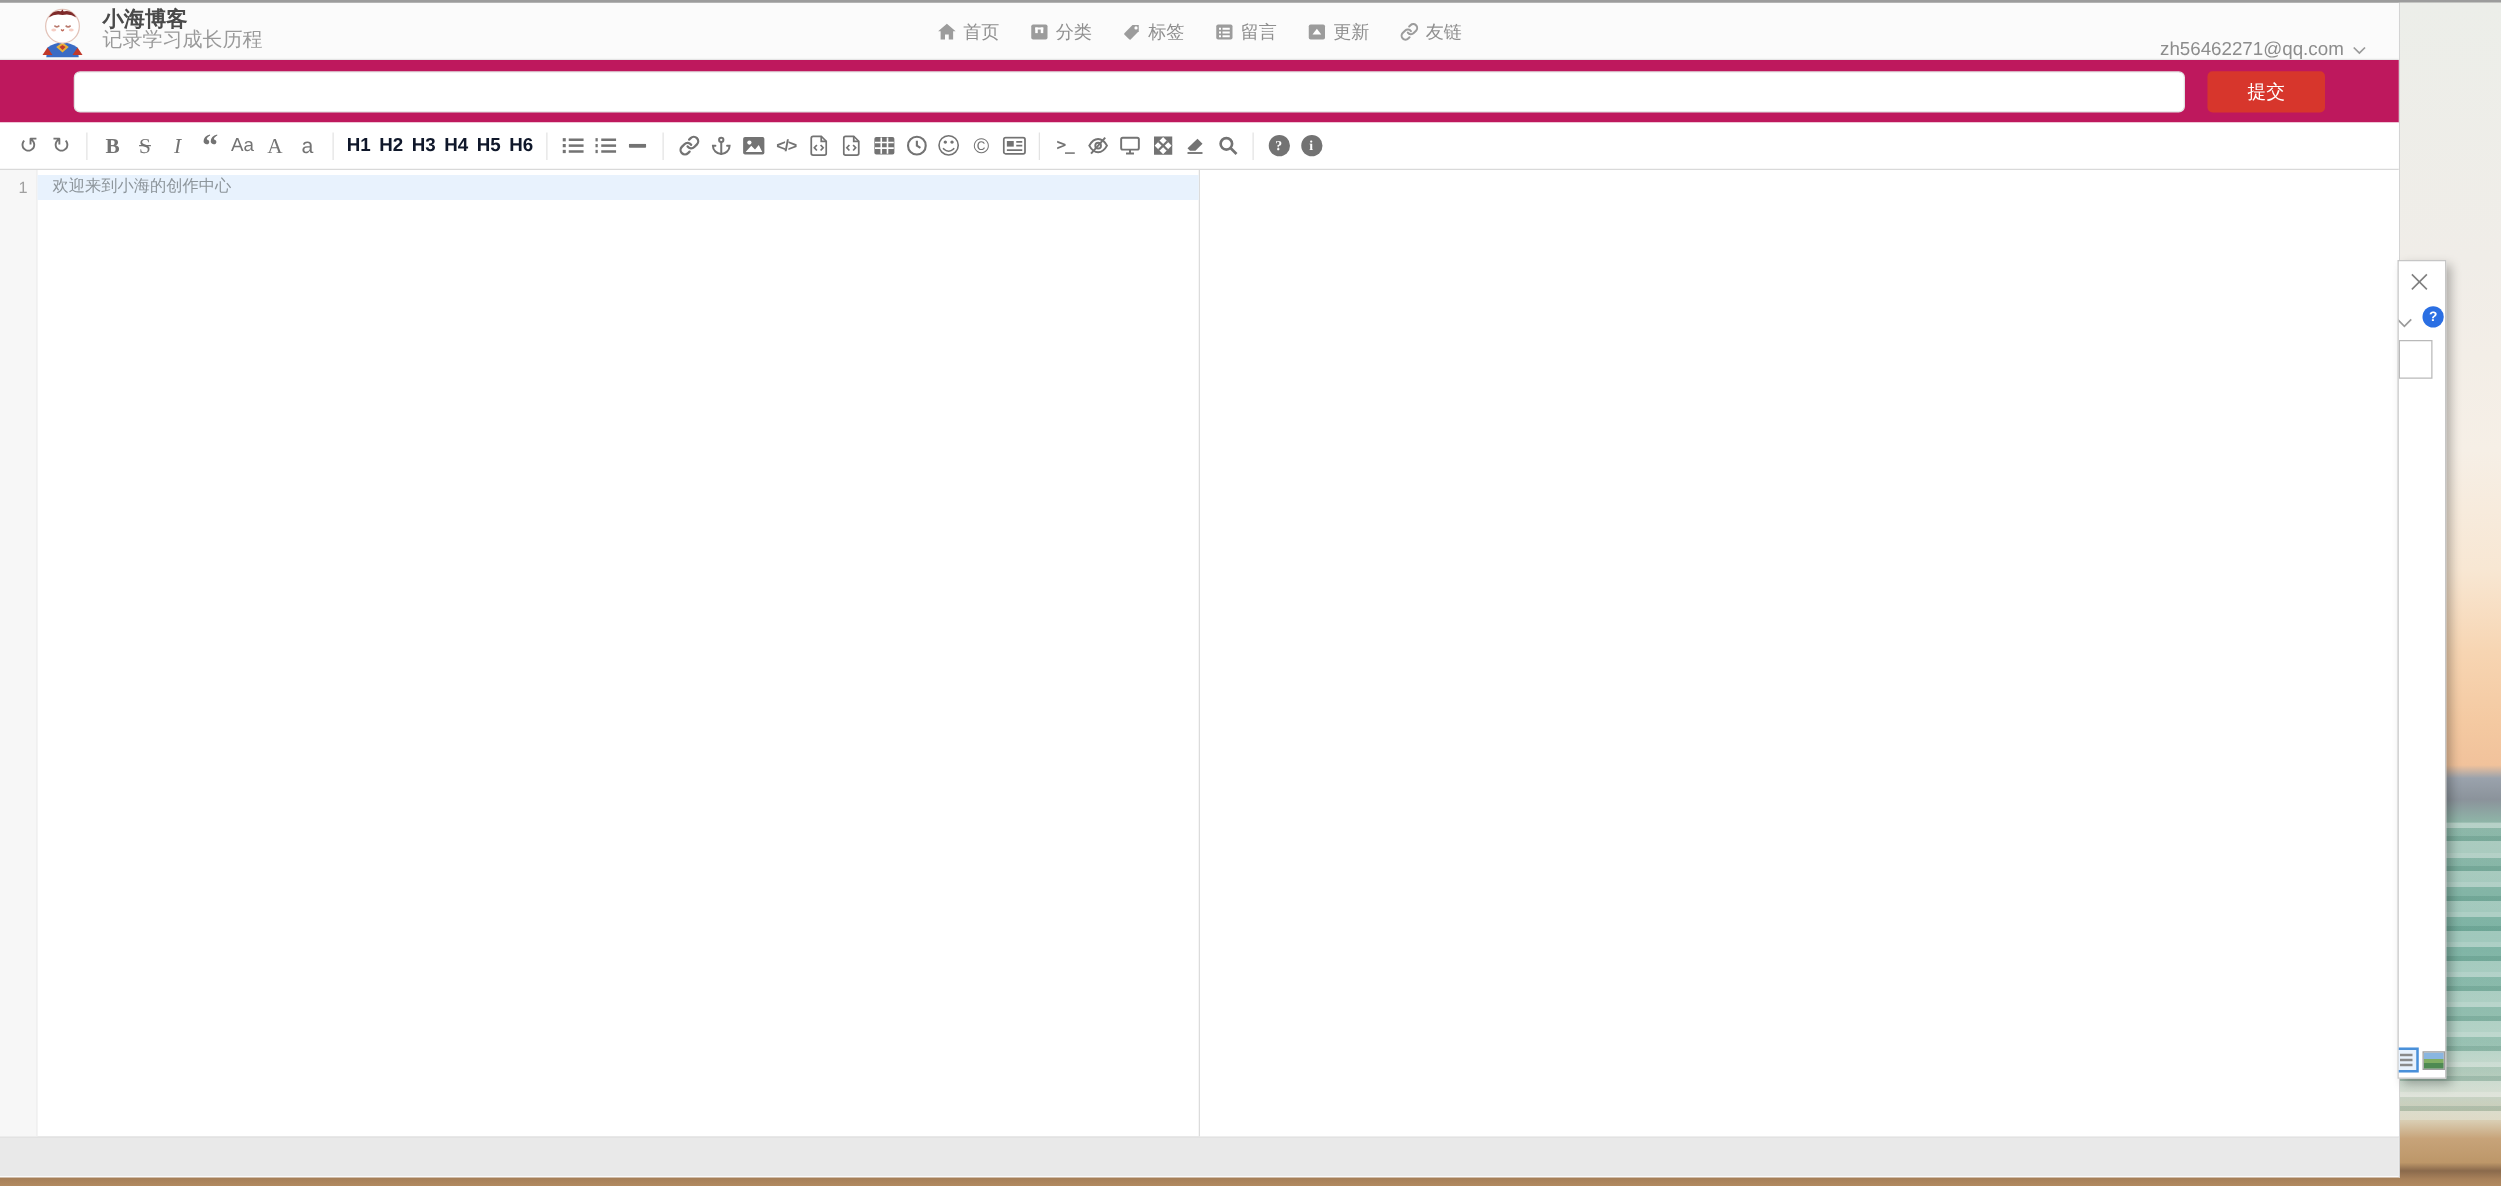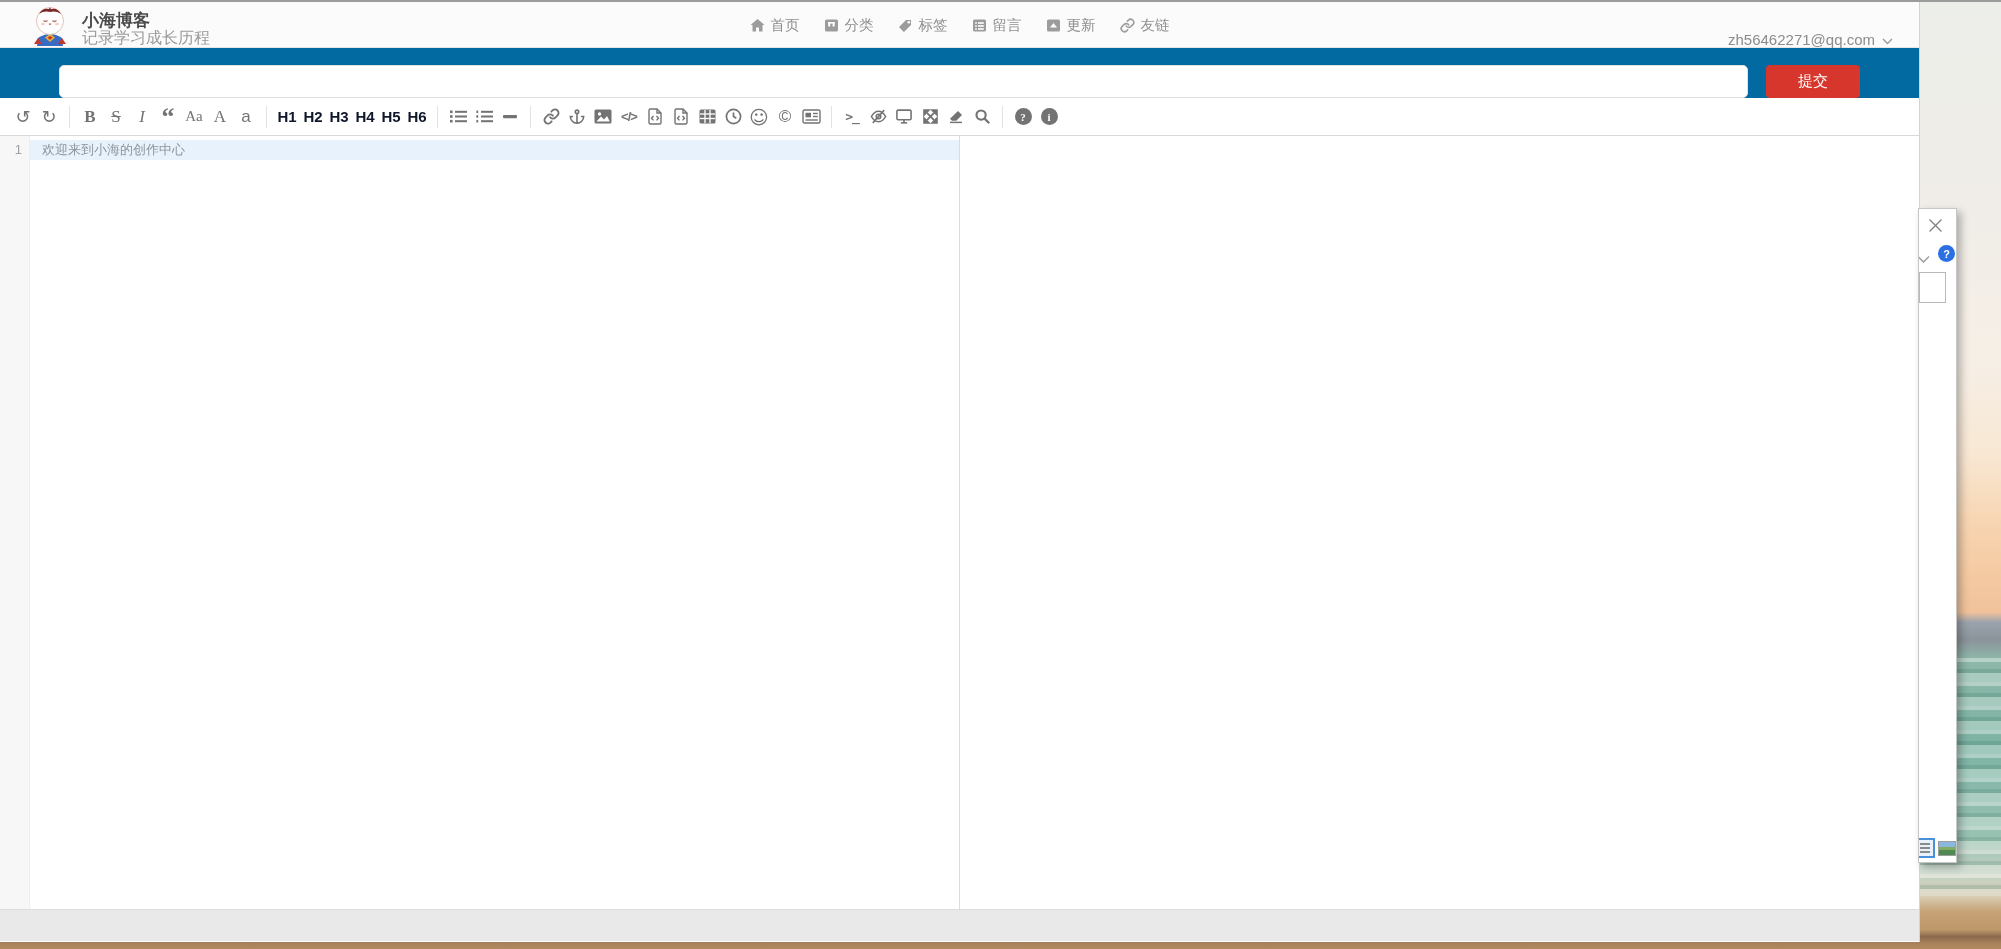--- a/index.html
+++ b/index.html
@@ -19,71 +19,71 @@
     background:repeating-linear-gradient(180deg,
       rgba(255,255,255,.45) 0 4px, rgba(123,180,166,.12) 4px 11px,
       rgba(52,118,100,.28) 11px 15px, rgba(235,245,240,.4) 15px 24px);
     opacity:.8;}
   .page{position:absolute;left:0;top:0;width:1919px;height:942px;z-index:2;
     border-right:1px solid #d4d4d4;background:#fff;}
 
   
   .header{position:relative;height:48px;background:#fbfbfb;border-top:2px solid #9c9c9c;
     border-bottom:1px solid #e6e6e6;box-sizing:border-box;}
-  .brand{position:absolute;left:30px;top:2px;display:flex;align-items:center;gap:12px;cursor:pointer;}
+  .brand{position:absolute;left:30px;top:2px;display:flex;align-items:flex-start;gap:12px;cursor:pointer;}
   .brand-text .t1{font-size:17px;font-weight:bold;color:#4a4a4a;line-height:19px;margin-top:2px;}
   .brand-text .t2{font-size:16px;color:#9a9a9a;line-height:15px;}
   .nav{position:absolute;left:50%;top:0;height:46px;transform:translateX(-50%);
     display:flex;align-items:center;gap:24px;}
   .nav-item{display:flex;align-items:center;gap:6px;color:#8f8f8f;font-size:14.5px;cursor:pointer;white-space:nowrap;}
   .nav-item svg{display:block;}
   .user{position:absolute;right:26px;top:0;height:46px;display:flex;align-items:flex-end;gap:7px;
     color:#8c8c8c;font-size:15px;cursor:pointer;}
 
   
-  .title-row{height:50px;background:#0369a1;display:flex;align-items:flex-end;
+  .title-row{height:50px;background:#be185d;display:flex;align-items:center;
     padding:0 59px;box-sizing:border-box;}
   .title-input{flex:1;height:33px;border:1px solid #e2e2e2;border-radius:5px;background:#fff;
     font-size:14px;padding:0 12px;box-sizing:border-box;outline:none;color:#444;
     font-family:"Liberation Sans",sans-serif;}
   .submit-btn{width:94px;height:33px;margin-left:18px;border:none;border-radius:4px;
     background:#d7362c;color:#fff;font-size:15px;cursor:pointer;font-family:"Liberation Sans",sans-serif;}
 
   
   .toolbar{height:37px;background:#fff;border-bottom:1px solid #d9d9d9;
     display:flex;align-items:center;padding:0 10px;box-sizing:content-box;}
   .tb-btn{min-width:26px;height:30px;display:flex;align-items:center;justify-content:center;
     color:#737373;cursor:pointer;border-radius:2px;}
   .tb-btn svg{display:block;}
   .tb-sep{width:1px;height:22px;background:#e3e3e3;margin:0 7px;}
   .g-undo{font-family:"DejaVu Sans",sans-serif;font-size:18px;line-height:1;}
   .g-serif-b{font-family:"Liberation Serif",serif;font-weight:bold;font-size:17px;}
   .g-serif{font-family:"Liberation Serif",serif;font-size:17px;}
   .g-del{font-family:"Liberation Serif",serif;font-size:17px;text-decoration:line-through;}
   .g-italic{font-family:"Liberation Serif",serif;font-style:italic;font-size:17px;}
   .g-quote{font-family:"Liberation Serif",serif;font-weight:bold;font-size:26px;line-height:10px;height:14px;}
-  .g-aa{font-size:15px;font-family:Liberation Serif, serif;}
+  .g-aa{font-size:15px;}
   .g-low{font-size:17px;}
   .g-h{font-weight:bold;font-size:15px;color:#0f172a;letter-spacing:0;}
   .g-code{font-weight:bold;font-size:13px;letter-spacing:-1px;}
   .g-emoji{font-family:"DejaVu Sans",sans-serif;font-size:19px;}
   .g-copy{font-size:17px;}
   .g-term{font-family:"DejaVu Sans Mono",monospace;font-weight:bold;font-size:13px;letter-spacing:-1px;}
   .circle-ic{width:17px;height:17px;border-radius:50%;background:#737373;color:#fff;
     display:flex;align-items:center;justify-content:center;font-size:11px;font-weight:bold;
     font-family:"Liberation Serif",serif;}
 
   
   .editor{position:relative;height:773px;display:flex;background:#fff;}
   .cm-pane{width:960px;box-sizing:border-box;border-right:1px solid #dcdcdc;display:flex;}
   .gutter{width:30px;background:#f7f7f7;border-right:1px solid #eee;box-sizing:border-box;
     padding-top:4px;}
   .gutter .ln{height:20px;line-height:20px;text-align:right;padding-right:7px;
     color:#a0a0a0;font-size:13px;font-family:"Liberation Sans",sans-serif;}
-  .code-area{flex:1;padding-top:4px;cursor:text;}
+  .code-area{flex:1;padding-top:4px;cursor:text;font-family:Liberation Mono, monospace;}
   .active-line{height:20px;line-height:20px;background:#e8f2fd;padding-left:12px;
     font-size:13px;color:#8d959b;white-space:nowrap;}
   .preview-pane{flex:1;background:#fff;}
 
   
   .footer-band{height:32px;background:#e9e9e9;border-top:1px solid #dcdcdc;box-sizing:border-box;}
 
   
   .side-panel{position:absolute;left:1918px;top:208px;width:39px;height:655px;background:#fff;
     border:1px solid #c6c6c6;box-sizing:border-box;z-index:10;

